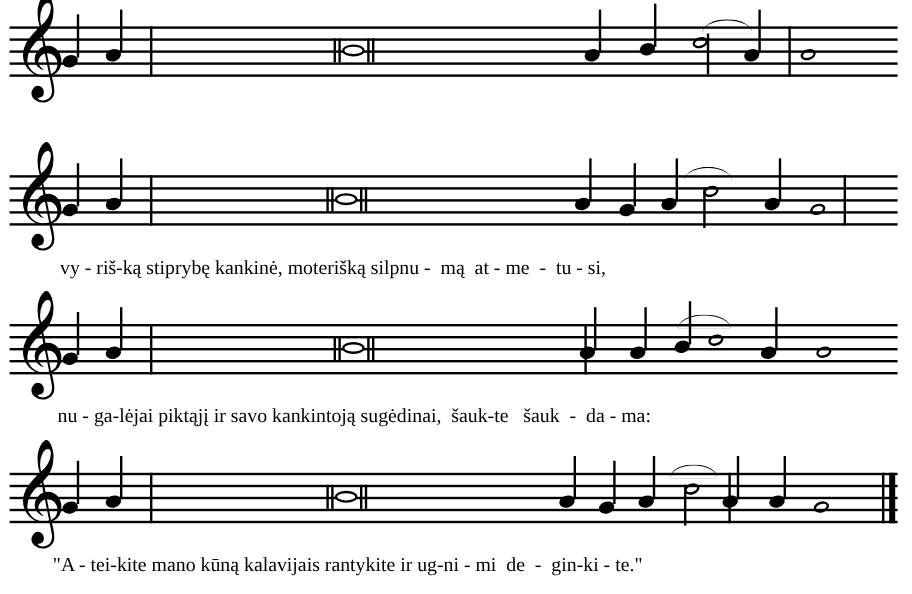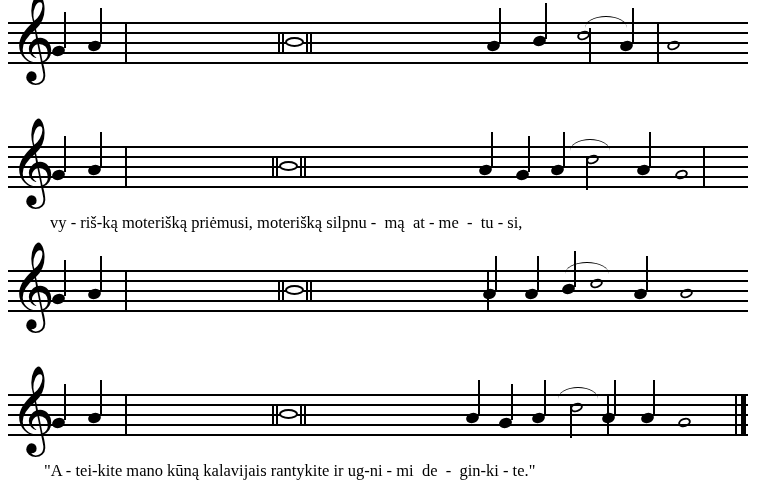--- a/index.html
+++ b/index.html
@@ -233,21 +233,21 @@
       <div class="stem" style="left:563px; top:8px; height:36px;"></div>
       <div class="note open" style="left:586px; top:31px;"></div>
       <div class="stem" style="left:586px; top:32px; height:34px;"></div>
       <div class="slur" style="left:570px; top:15px; width:40px;"></div>
       <div class="note" style="left:637px; top:41px;"></div>
       <div class="stem" style="left:649px; top:8px; height:36px;"></div>
       <div class="note open" style="left:675px; top:46px;"></div>
       <div class="barline" style="left:703px;"></div>
     </div>
     <div class="lyrics">
-      <span class="ly" style="left:50px;">vy - riš-ką moterišką priėmusi, moterišką silpnu -  mą  at - me  -  tu - si,</span>
+      <span class="ly" style="left:50px;">vy - riš-ką stiprybę kankinė, moterišką silpnu -  mą  at - me  -  tu - si,</span>
     </div>
   </div>
 
   <div class="system">
     <div class="staff-area">
       <div class="staff-lines">
         <i></i>
           <i></i>
           <i></i>
           <i></i>
@@ -274,20 +274,23 @@
       <div class="stem" style="left:495px; top:8px; height:36px;"></div>
       <div class="note" style="left:525px; top:41px;"></div>
       <div class="stem" style="left:537px; top:8px; height:36px;"></div>
       <div class="note" style="left:562px; top:36px;"></div>
       <div class="stem" style="left:574px; top:3px; height:36px;"></div>
       <div class="note open" style="left:590px; top:31px;"></div>
       <div class="slur" style="left:565px; top:14px; width:44px;"></div>
       <div class="note" style="left:634px; top:41px;"></div>
       <div class="stem" style="left:646px; top:8px; height:36px;"></div>
       <div class="note open" style="left:680px; top:41px;"></div>
+    </div>
+    <div class="lyrics">
+      <span class="ly" style="left:48px;">nu - ga-lėjai piktąjį ir savo kankintoją sugėdinai,  šauk-te   šauk  -  da - ma:</span>
     </div>
   </div>
 
   <div class="system">
     <div class="staff-area">
       <div class="staff-lines">
         <i></i>
           <i></i>
           <i></i>
           <i></i>

